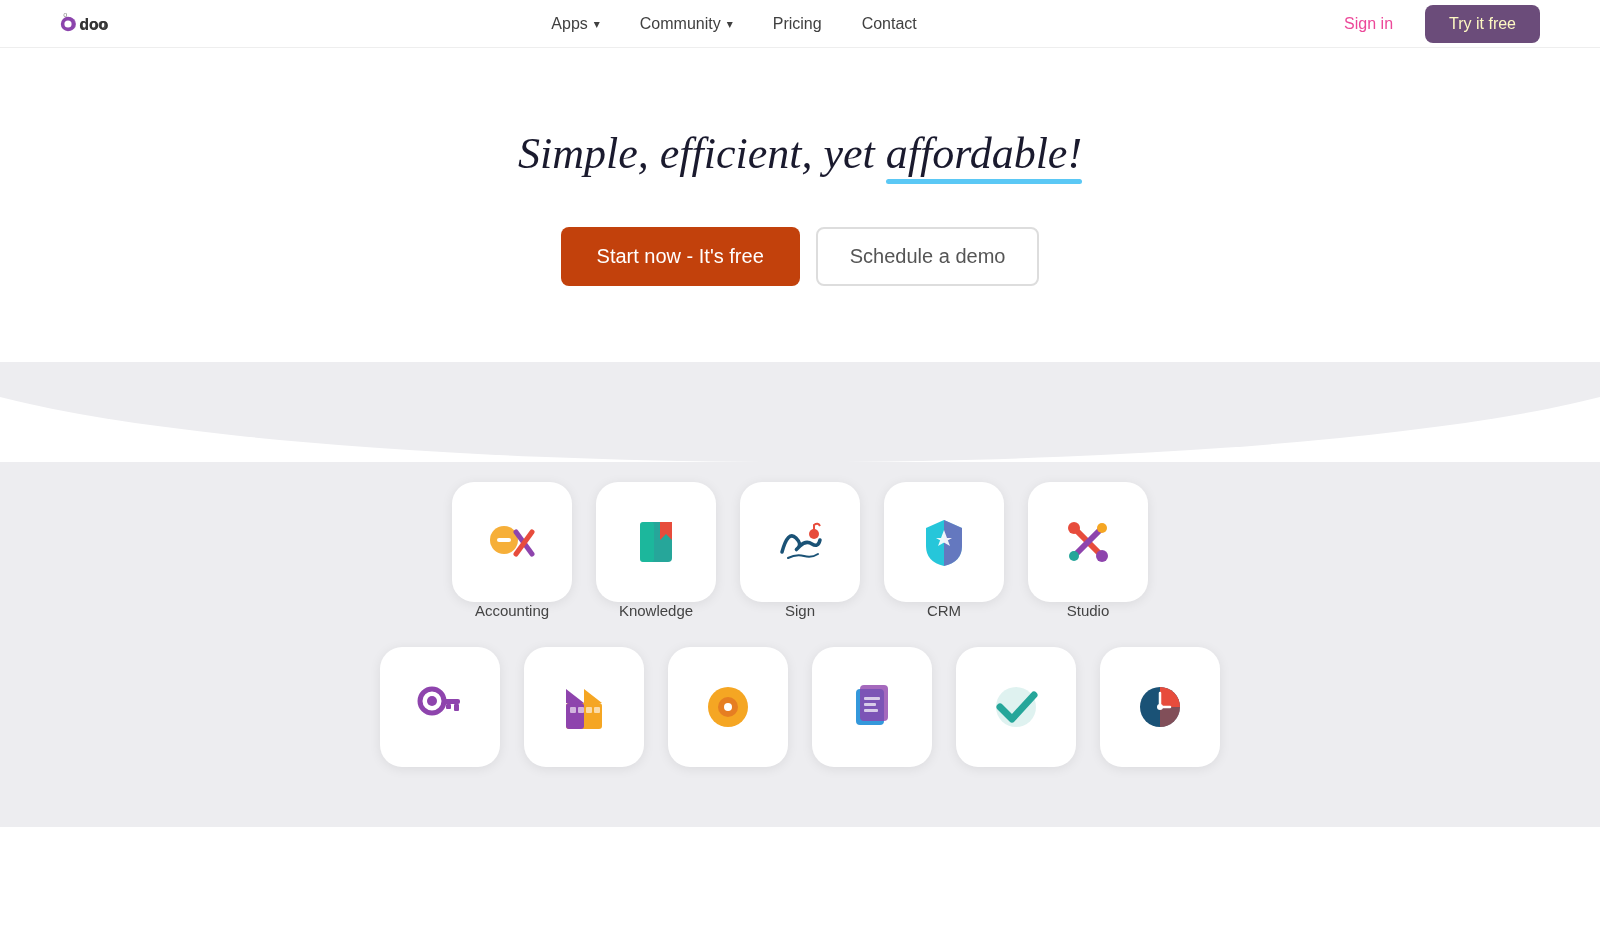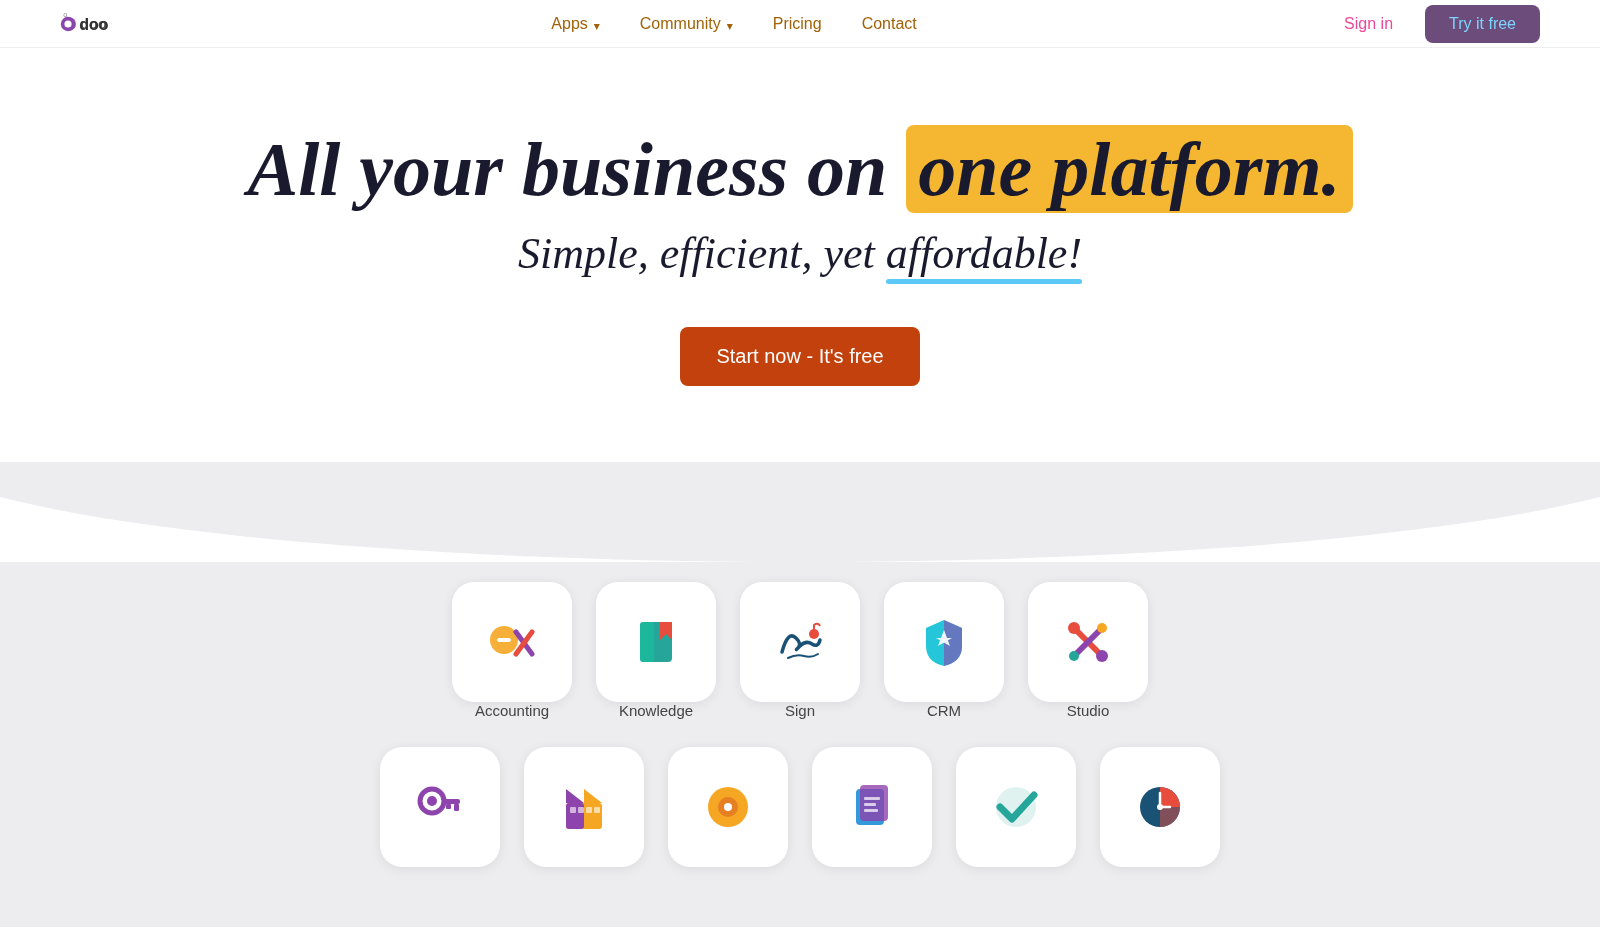--- a/index.html
+++ b/index.html
@@ -8,32 +8,32 @@
     
     nav {
       display: flex; align-items: center; justify-content: space-between;
       padding: 6px 60px; height: 48px; border-bottom: 1px solid #eee;
       position: sticky; top: 0; background: #fff; z-index: 100;
     }
     .nav-logo { display: flex; align-items: center; }
     .nav-logo svg { width: 80px; height: 32px; }
     .nav-center { display: flex; align-items: center; gap: 8px; }
     .nav-item {
-      display: flex; align-items: flex-end; gap: 4px;
+      display: flex; align-items: center; gap: 4px;
       padding: 8px 16px; border-radius: 6px;
-      font-size: 16px; color: #a16207; cursor: pointer;
+      font-size: 16px; color: #404040; cursor: pointer;
       text-decoration: none; font-weight: 400;
     }
     .nav-right { display: flex; align-items: center; gap: 16px; }
     .sign-in-btn {
       font-size: 16px; color: #ec4899; background: none; border: none;
       cursor: pointer; padding: 8px 16px; border-radius: 6px;
     }
     .try-free-btn {
-      background: #6b4c7a; color: #7dd3fc; border: none;
+      background: #6b4c7a; color: #fef9c3; border: none;
       padding: 10px 24px; border-radius: 8px; font-size: 16px;
       cursor: pointer; font-weight: 500;
     }
     .chevron { font-size: 12px; margin-left: 2px; }
 
     
     .hero {
       text-align: center; padding: 80px 20px 60px;
       background: #fff; position: relative;
     }
@@ -145,31 +145,29 @@
     </a>
   </div>
 
   <div class="nav-right">
     <button class="sign-in-btn">Sign in</button>
     <button class="try-free-btn">Try it free</button>
   </div>
 </nav>
 
 <section class="hero">
-  <h1 class="hero-title">
-    <span>All your business on </span><span class="highlight">one platform.</span>
-  </h1>
   <div style="margin-bottom: 48px;">
     <p class="hero-subtitle">
       <span>Simple, efficient, yet </span><span class="affordable">affordable!</span>
     </p>
   </div>
 
   <div class="hero-buttons">
     <button class="btn-primary">Start now - It's free</button>
+    <button class="btn-secondary">Schedule a demo</button>
 
   </div>
 </section>
 
 <div class="section-wrapper">
   <svg viewBox="0 0 1600 100" xmlns="http://www.w3.org/2000/svg" style="display:block; width:100%; background:#fff;">
     <ellipse cx="800" cy="-20" rx="900" ry="120" fill="#ededf0"></ellipse>
   </svg>
 
   <div style="background:#ededf0; padding: 20px 0 60px;">

